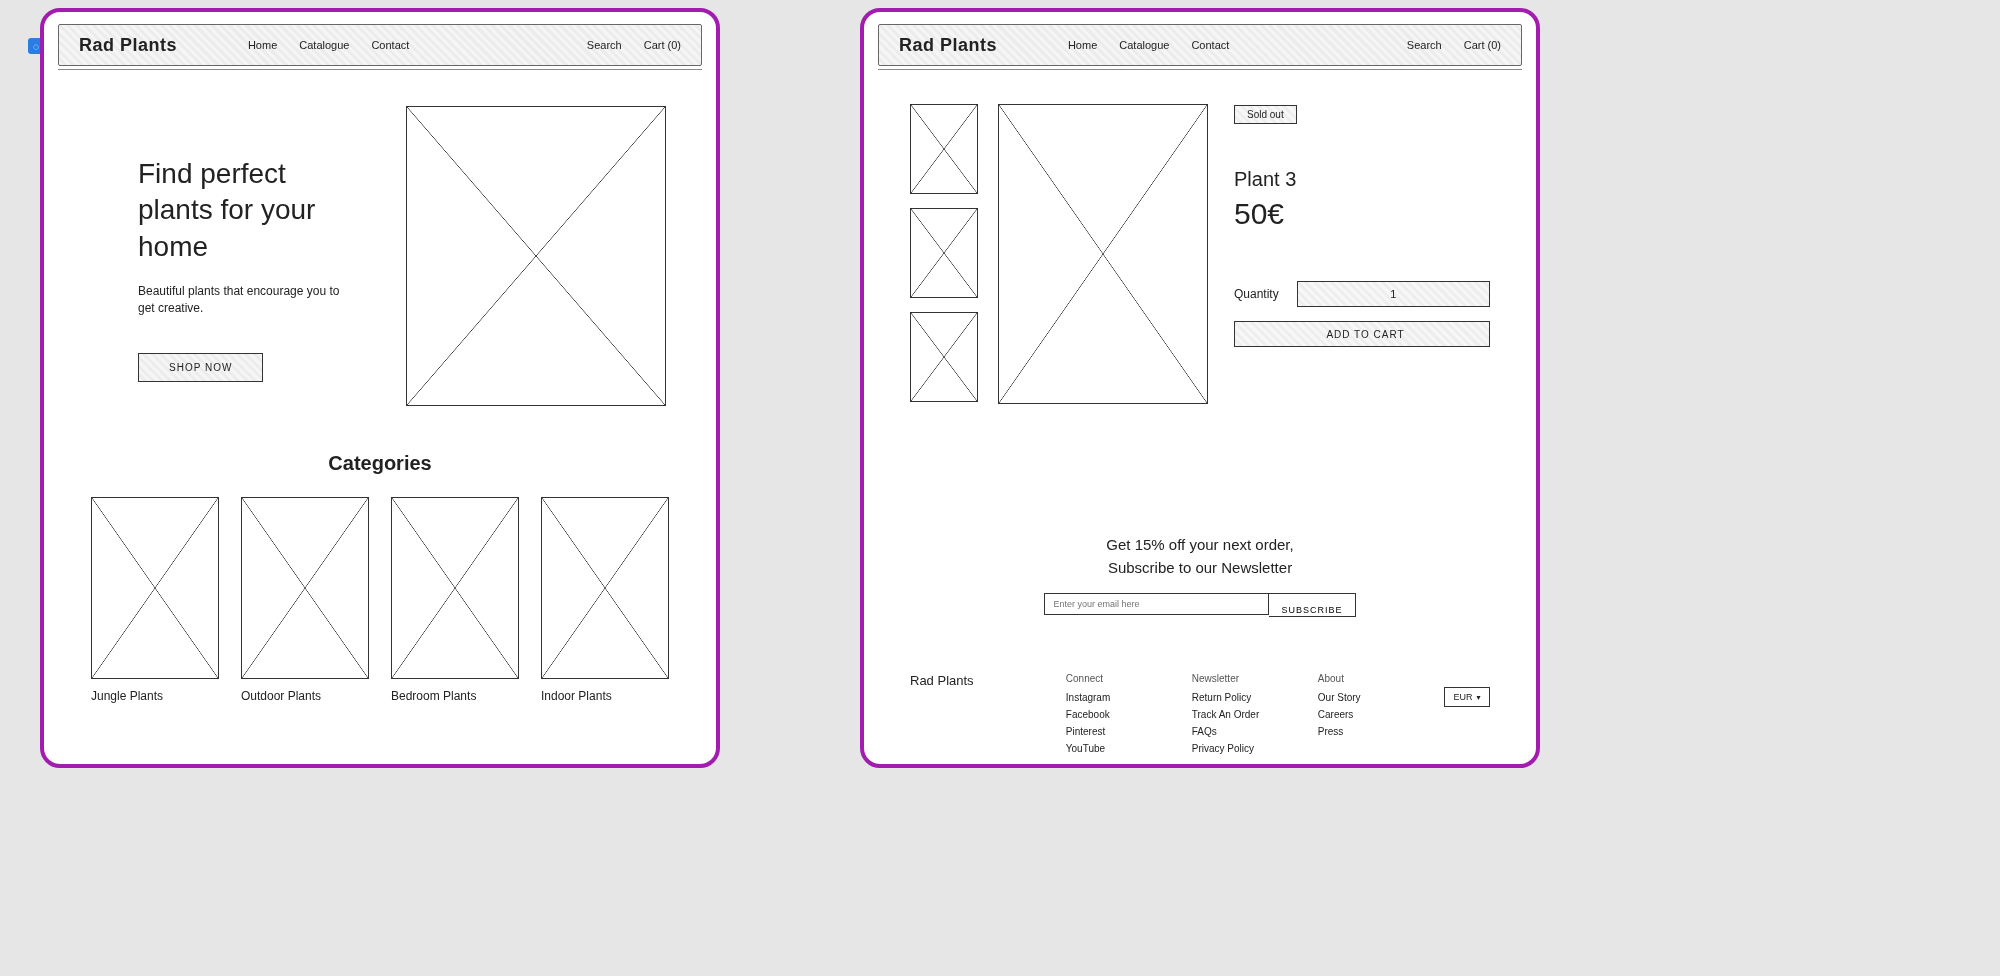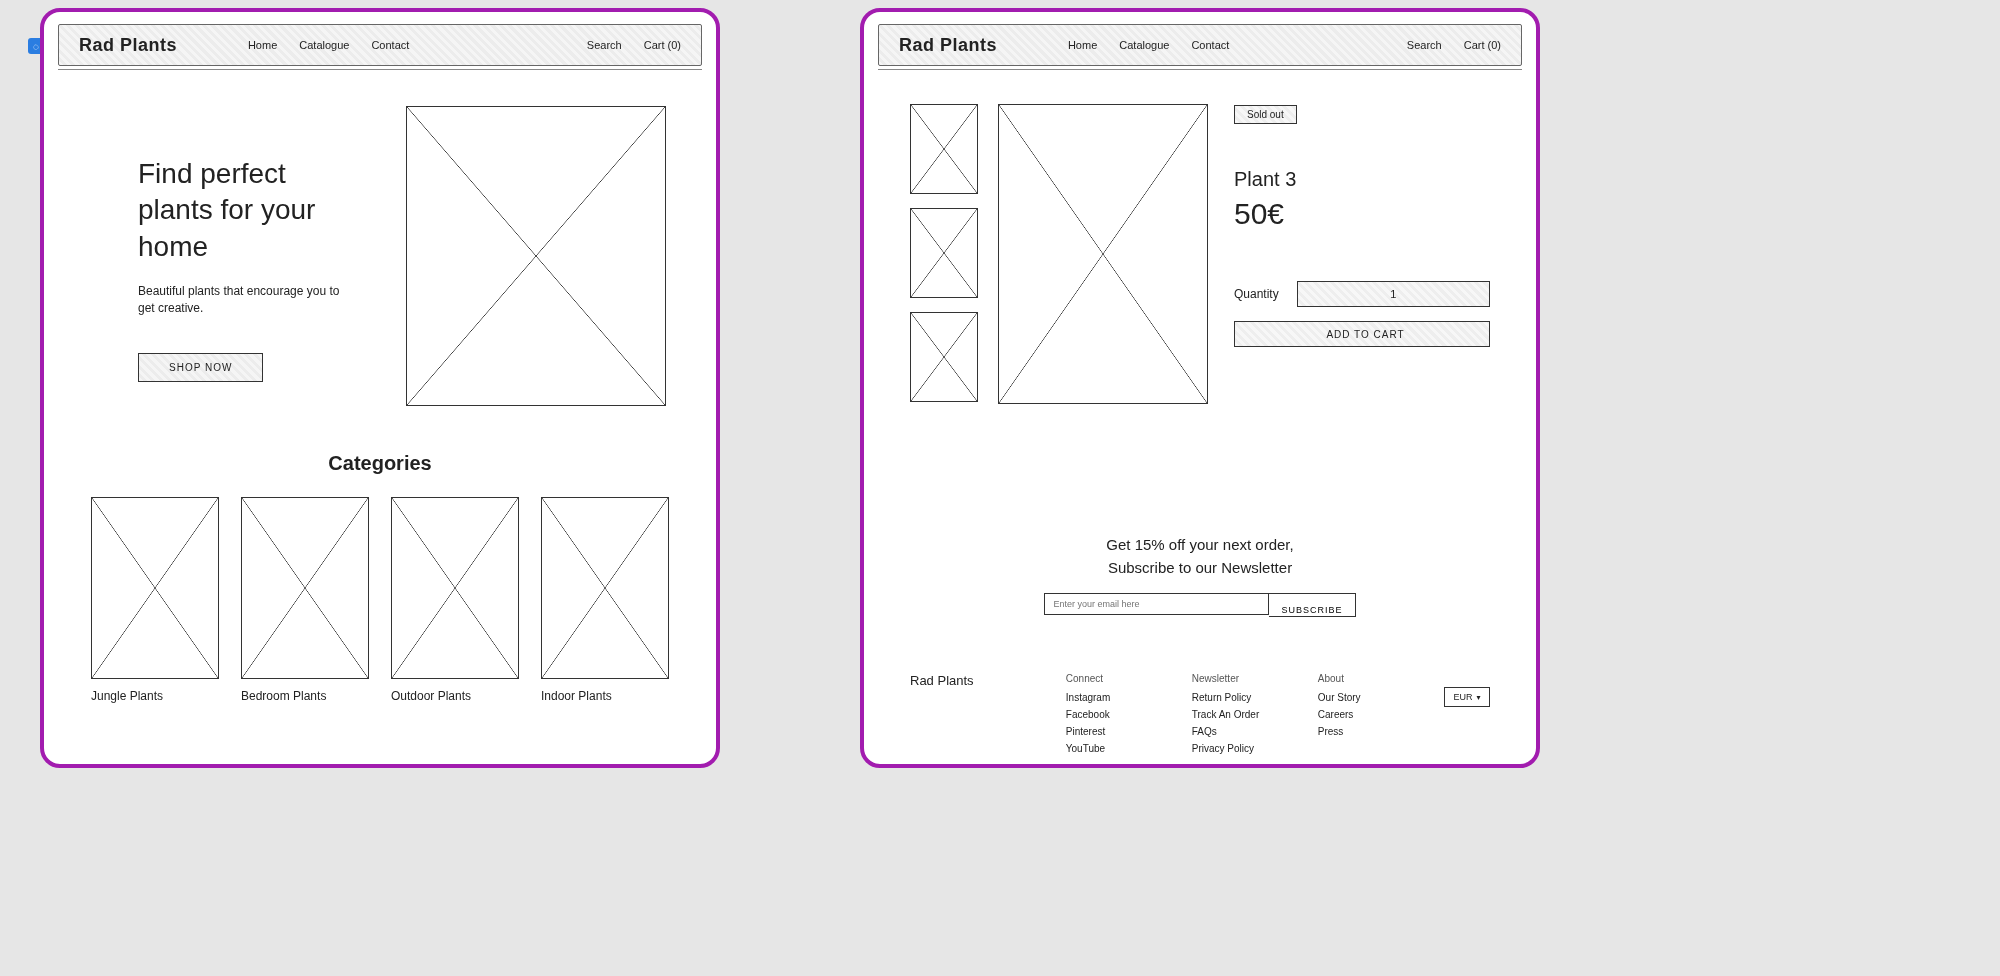--- a/index.html
+++ b/index.html
@@ -145,25 +145,25 @@
 
   <div class="cats">
     <h2>Categories</h2>
     <div class="cat-row">
       <div class="cat">
         <div class="ph"></div>
         <span>Jungle Plants</span>
       </div>
       <div class="cat">
         <div class="ph"></div>
+        <span>Outdoor Plants</span>
+      </div>
+      <div class="cat">
+        <div class="ph"></div>
         <span>Bedroom Plants</span>
-      </div>
-      <div class="cat">
-        <div class="ph"></div>
-        <span>Outdoor Plants</span>
       </div>
       <div class="cat">
         <div class="ph"></div>
         <span>Indoor Plants</span>
       </div>
     </div>
   </div>
 </div>
 
 <div class="frame frame-right">

